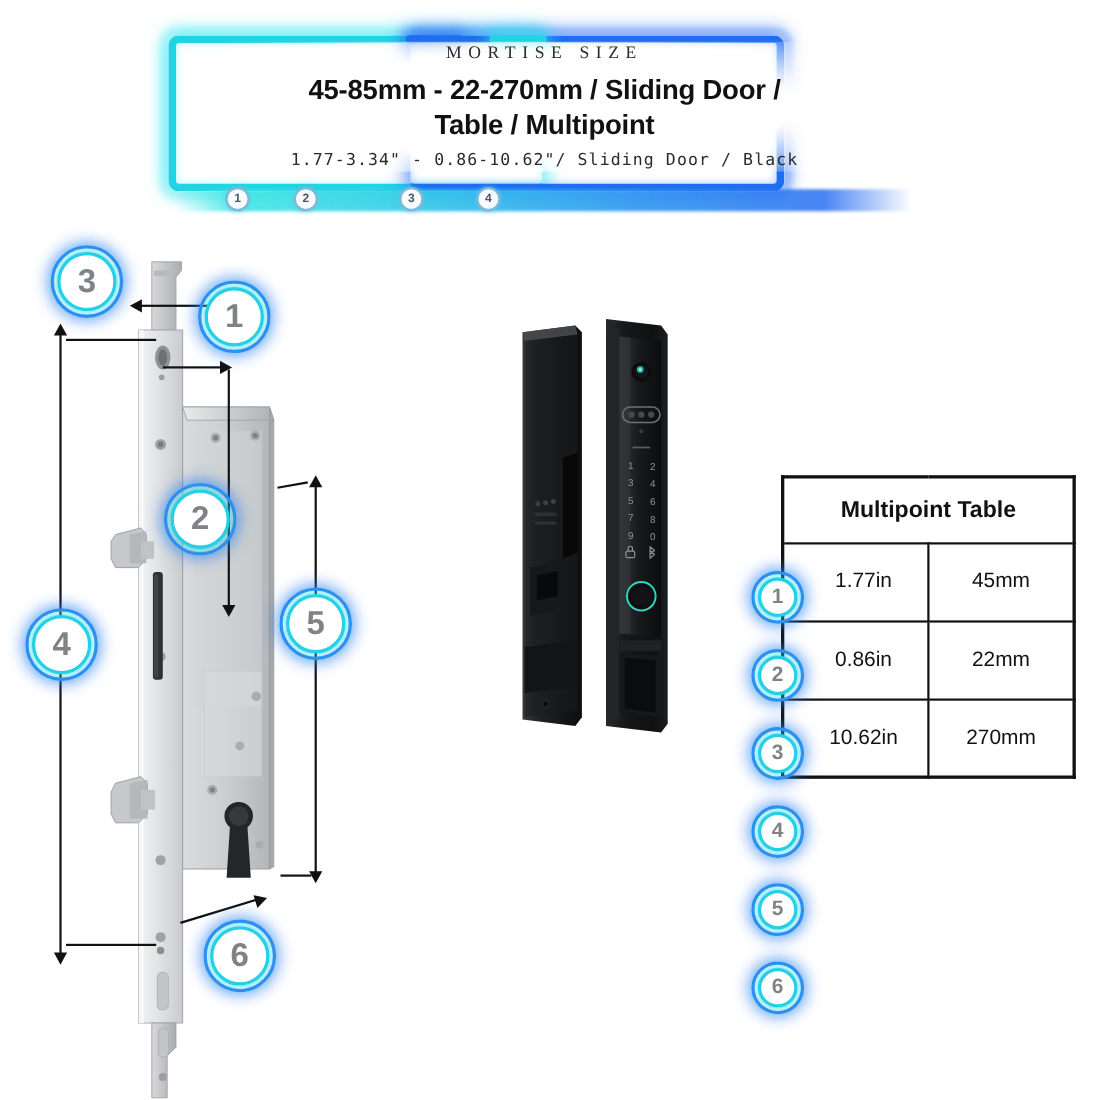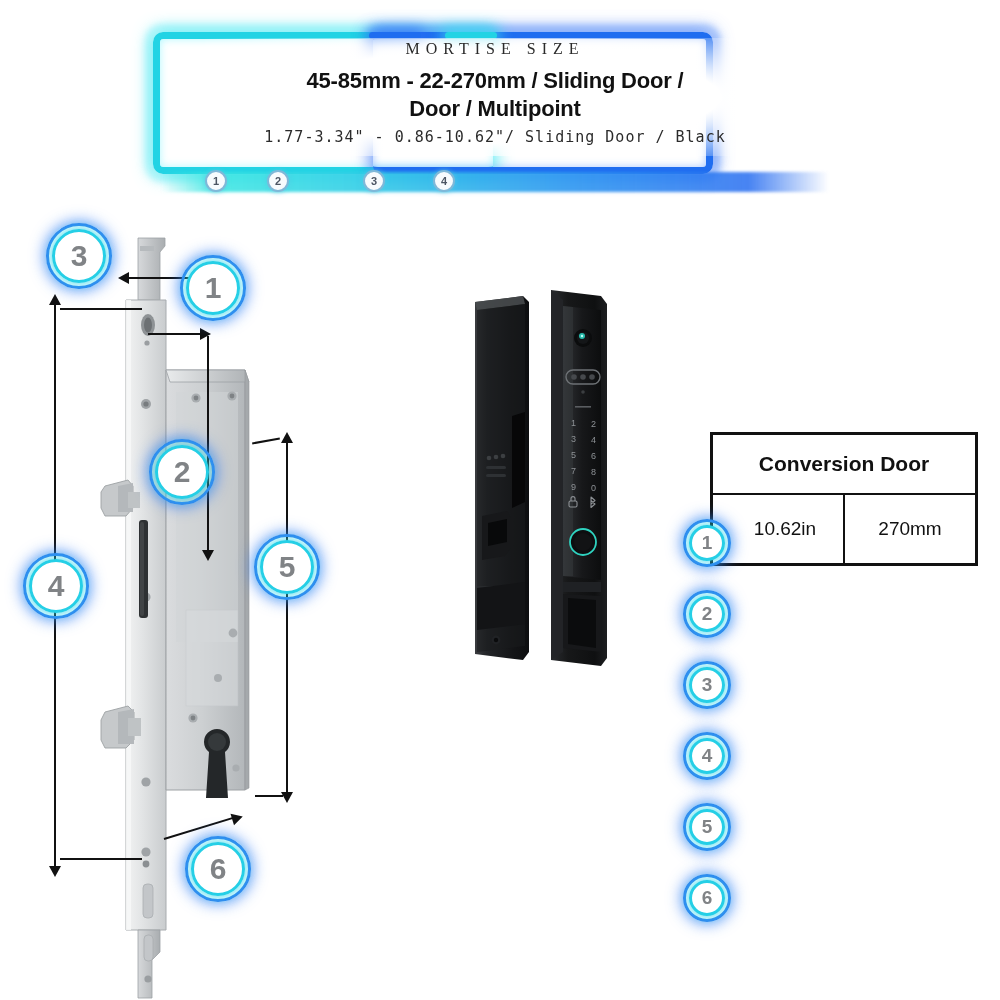--- a/index.html
+++ b/index.html
@@ -96,21 +96,21 @@
   #header-eyebrow {
     font-family: "Liberation Serif", serif;
     font-size: 16px;
     letter-spacing: 6px;
     color: #2b2b2b;
     font-weight: 400;
   }
   #header-title {
     margin-top: 9px;
     font-family: "Liberation Sans", sans-serif;
-    font-size: 22px;
+    font-size: 25px;
     font-weight: bold;
     color: #111111;
     line-height: 1.26;
     letter-spacing: -0.2px;
   }
   #header-subtitle {
     margin-top: 6px;
     font-family: "DejaVu Sans Mono", monospace;
     font-size: 15px;
     letter-spacing: 1.0px;
@@ -238,21 +238,21 @@
     <div class="bracket bracket-right"></div>
     <div class="cap cap-left"></div>
     <div class="cap cap-right"></div>
 
     <div class="banner-plate"></div>
 
     <div class="banner-text">
       <div id="header-eyebrow">MORTISE SIZE</div>
       <div id="header-title">
         <div>45-85mm - 22-270mm / Sliding Door /</div>
-        <div>Door / Multipoint</div>
+        <div>Table / Multipoint</div>
       </div>
       <div id="header-subtitle">1.77-3.34" - 0.86-10.62"/ Sliding Door / Black</div>
     </div>
 
     <div id="header-rail"></div>
     <div class="mini-badge" style="left:60px; top:148px;">
         <span>1</span>
       </div>
     <div class="mini-badge" style="left:122px; top:148px;">
         <span>2</span>
@@ -478,21 +478,29 @@
 
       <rect x="108" y="302" width="38" height="10" fill="#1f2124"></rect>
       <path d="M108,314 L146,316 L146,372 L108,368 Z" fill="#17181a"></path>
       <path d="M113,318 L141,320 L141,368 L113,364 Z" fill="#0b0c0d"></path>
     </g>
   </svg>
 
   <table id="conversion-table">
     <tbody>
         <tr>
-      <th id="table-title-cell" colspan="2">Conversion Door</th>
+      <th id="table-title-cell" colspan="2">Multipoint Table</th>
+    </tr>
+    <tr>
+      <td class="tbl-cell tbl-cell-in">1.77in</td>
+      <td class="tbl-cell">45mm</td>
+    </tr>
+    <tr>
+      <td class="tbl-cell tbl-cell-in">0.86in</td>
+      <td class="tbl-cell">22mm</td>
     </tr>
     <tr>
       <td class="tbl-cell tbl-cell-in">10.62in</td>
       <td class="tbl-cell">270mm</td>
     </tr>
   </tbody>
     </table>
 
   <div id="table-badges">
     <div class="badge badge-sm" style="position:absolute; left:4px;  top:94px;">

